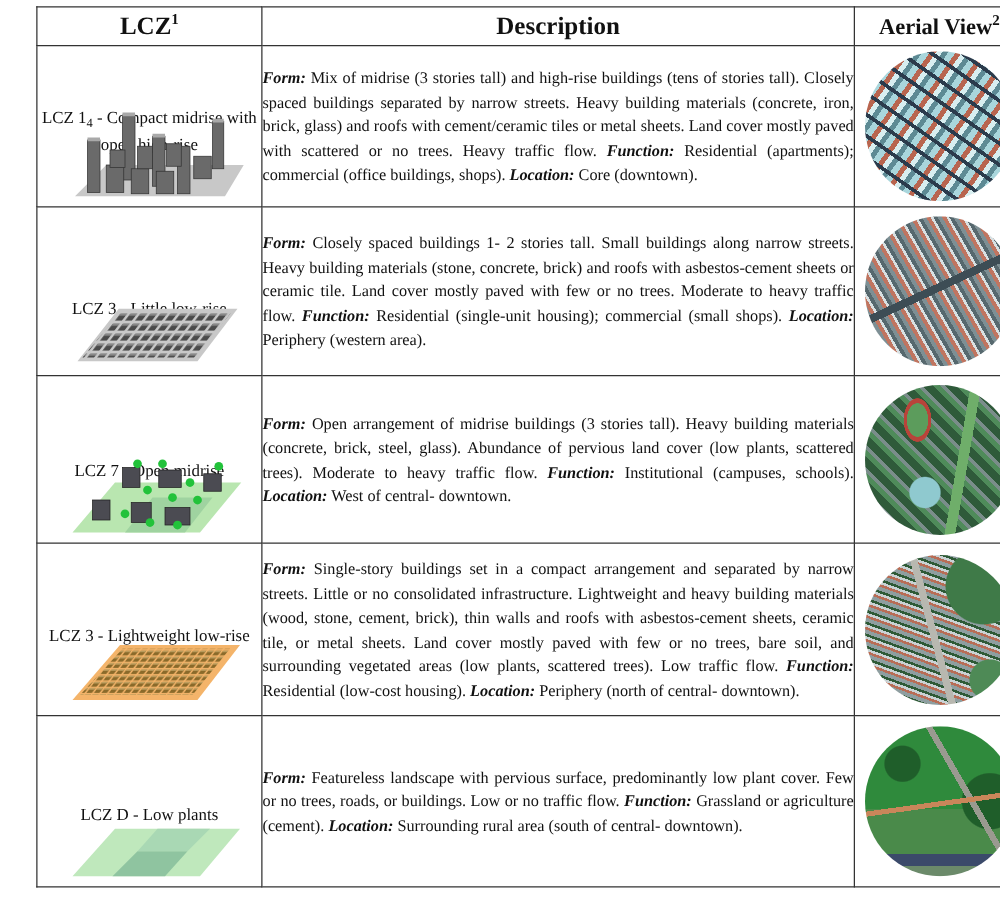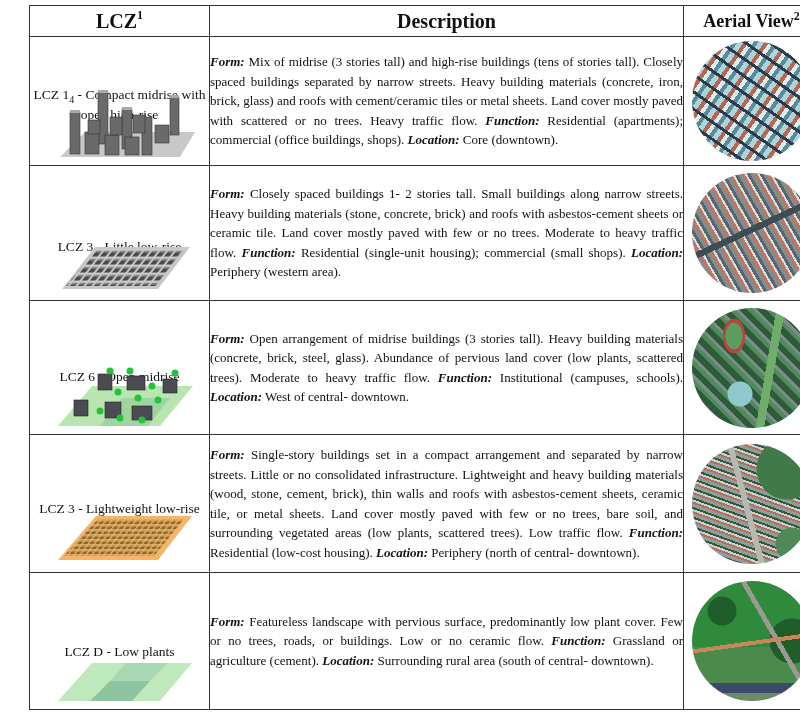--- a/index.html
+++ b/index.html
@@ -86,21 +86,21 @@
         </svg>
       </td>
       <td class="desc"><b>Form:</b><span> Closely spaced buildings 1- 2 stories tall. Small buildings along narrow streets. Heavy building materials (stone, concrete, brick) and roofs with asbestos-cement sheets or ceramic tile. Land cover mostly paved with few or no trees. Moderate to heavy traffic flow. </span><b>Function:</b><span> Residential (single-unit housing); commercial (small shops). </span><b>Location:</b><span> Periphery (western area).</span></td>
       <td class="aerial">
         <div class="disc" style="background:linear-gradient(155deg,transparent 46%,#3d4d55 46% 50%,transparent 50%),repeating-linear-gradient(60deg,#7d8f94 0 3px,#c07560 3px 6px,#d8e0e2 6px 8px,#56686e 8px 11px);"></div>
       </td>
     </tr>
 
     <tr class="r3">
       <td class="lcz-cell">
-        <div class="lcz-name" style="padding-top:18px"><span>LCZ 6</span><span> -  Open midrise</span></div>
+        <div class="lcz-name" style="padding-top:18px"><span>LCZ 7</span><span> -  Open midrise</span></div>
         <svg class="pict" style="bottom:6px;height:62px" viewBox="0 0 180 62" preserveAspectRatio="xMidYMid meet">
           <polygon points="28,60 130,60 163,20 62,20" fill="#b9e6b0"></polygon>
           <polygon points="70,60 118,60 140,32 92,32" fill="#9fd3a0"></polygon>
           <g fill="#4b4b52" stroke="#222" stroke-width="0.6">
             <rect x="68" y="8" width="14" height="16"></rect>
               <rect x="97" y="10" width="18" height="14"></rect>
               <rect x="133" y="13" width="14" height="14"></rect>
             <rect x="44" y="34" width="14" height="16"></rect>
               <rect x="75" y="36" width="16" height="16"></rect>
               <rect x="102" y="40" width="20" height="14"></rect>
@@ -145,19 +145,19 @@
 
     <tr class="r5">
       <td class="lcz-cell">
         <div class="lcz-name" style="padding-top:22px"><span>LCZ D</span><span> - Low plants</span></div>
         <svg class="pict" style="bottom:6px;height:42px" viewBox="0 0 180 42" preserveAspectRatio="xMidYMid meet">
           <polygon points="28,40 130,40 162,2 62,2" fill="#bfe8bc"></polygon>
           <polygon points="60,40 102,40 120,20 80,20" fill="#8fc4a0"></polygon>
           <polygon points="80,20 120,20 138,2 96,2" fill="#a9d8b4"></polygon>
         </svg>
       </td>
-      <td class="desc"><b>Form:</b><span> Featureless landscape with pervious surface, predominantly low plant cover. Few or no trees, roads, or buildings. Low or no ceramic flow. </span><b>Function:</b><span> Grassland or agriculture (cement). </span><b>Location:</b><span> Surrounding rural area (south of central- downtown).</span></td>
+      <td class="desc"><b>Form:</b><span> Featureless landscape with pervious surface, predominantly low plant cover. Few or no trees, roads, or buildings. Low or no traffic flow. </span><b>Function:</b><span> Grassland or agriculture (cement). </span><b>Location:</b><span> Surrounding rural area (south of central- downtown).</span></td>
       <td class="aerial">
         <div class="disc" style="background:linear-gradient(180deg,transparent 0 85%,#3b4a6a 85% 93%,#6b8a6a 93%),linear-gradient(172deg,transparent 50%,#c9865a 50% 53%,transparent 53%),linear-gradient(60deg,transparent 62%,#9a9a90 62% 65%,transparent 65%),radial-gradient(circle at 100px 60px,#1f5e2a 0 22px,transparent 23px),radial-gradient(circle at 30px 30px,#1f5e2a 0 14px,transparent 15px),linear-gradient(180deg,#2f8a3c 0 55%,#4a8a4a 55%);"></div>
       </td>
     </tr>
   </tbody>
 </table>
 
 </body></html>

